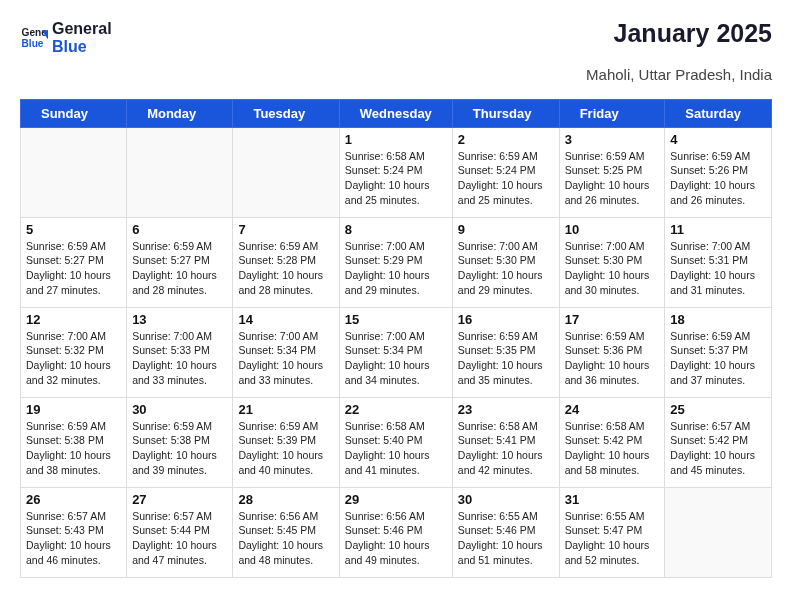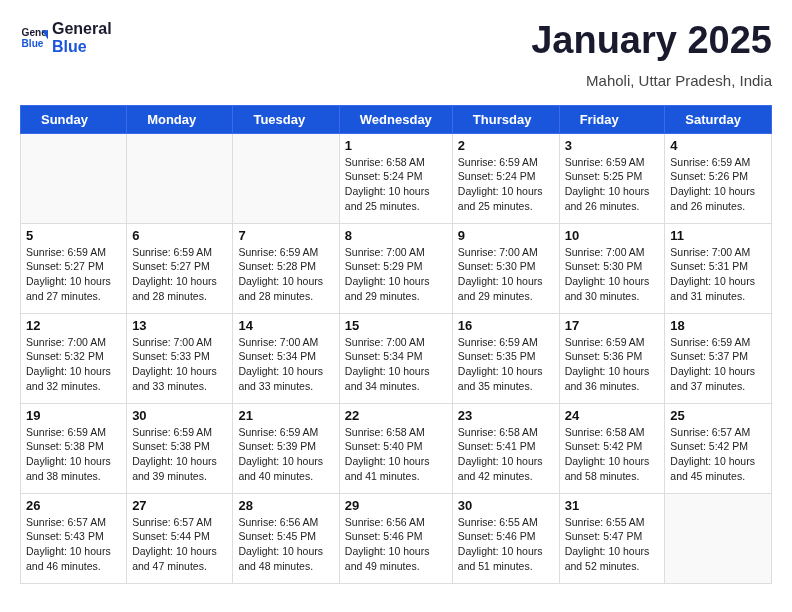--- a/index.html
+++ b/index.html
@@ -22,29 +22,29 @@
       gap: 4px;
     }
     .logo-icon {
       width: 28px;
       height: 28px;
     }
     .title-block {
       text-align: right;
     }
     .month-title {
-      font-size: 38px;
+      font-size: 25px;
       font-weight: bold;
       color: #1a1a2e;
       line-height: 1.1;
     }
     .location {
       font-size: 15px;
       color: #444;
-      margin-top: 10px;
+      margin-top: 18px;
     }
     .calendar {
       width: 100%;
       border-collapse: collapse;
       border: 1px solid #ccc;
     }
     .calendar th {
       background: #1a56db;
       color: #fff;
       font-size: 13px;

